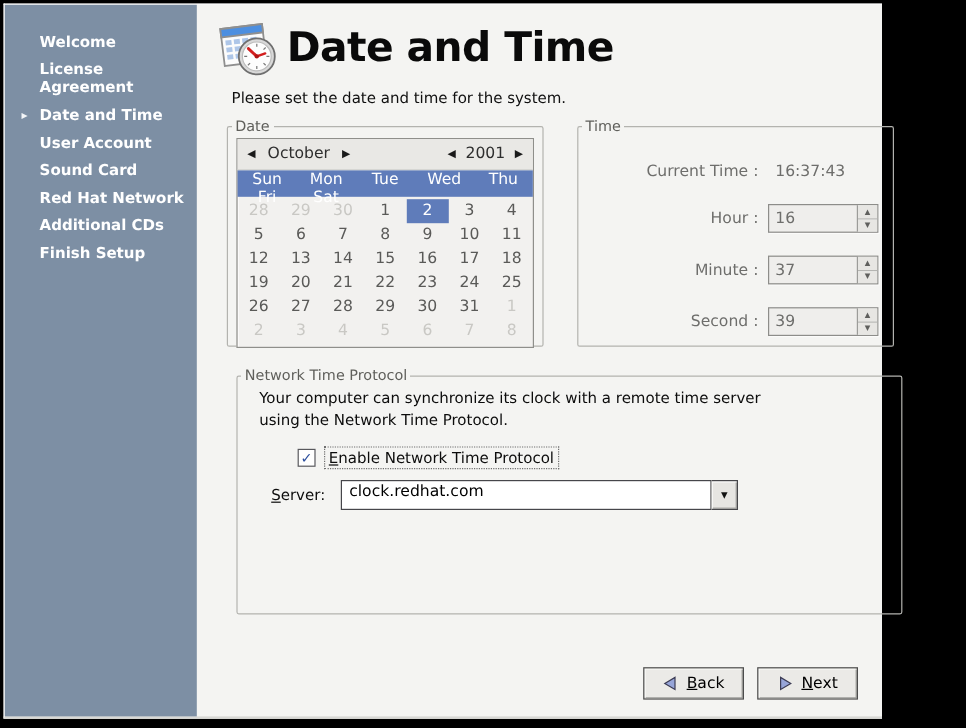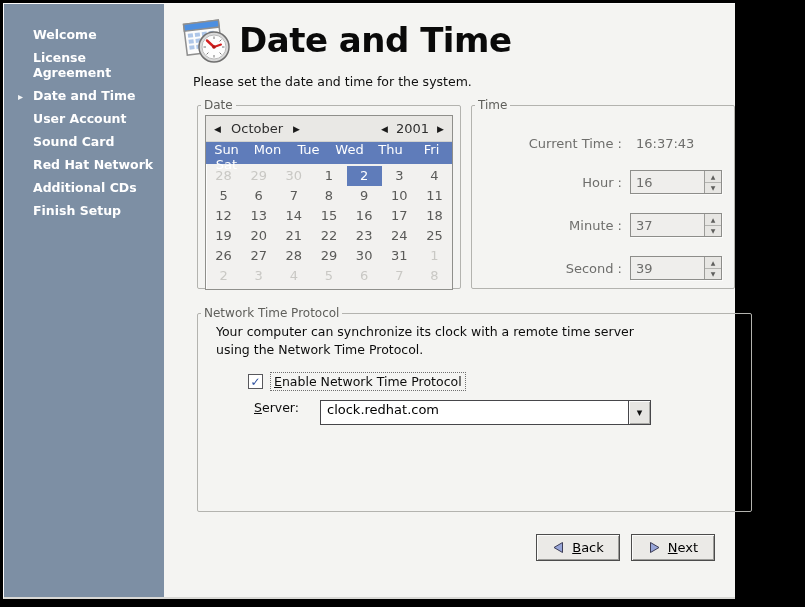--- a/index.html
+++ b/index.html
@@ -48,42 +48,42 @@
     color:#0a0a0a; letter-spacing:-0.5px;
   }
   .subtitle { margin:7px 0 0 14px; font-size:12.5px; color:#101010; }
 
   fieldset {
     border:1px solid #b3b3af; border-radius:2px;
     margin:0; padding:0;
   }
   legend { font-size:12px; color:#5f5f5b; padding:0 3px; margin-left:3px; }
 
-  .row { display:flex; gap:10px; margin:9px 0 0 18px; }
+  .row { display:flex; gap:28px; margin:9px 0 0 10px; }
 
   
   .fs-date { width:264px; height:191px; }
   .calendar {
     margin:3px 7px 0 7px;
     border:1px solid #8f8f8b;
     background:#f2f1ef;
     box-shadow:1px 1px 0 #fdfdfd inset;
   }
   .cal-header {
     display:flex; align-items:center; height:26px;
     background:#e9e8e5; padding:0 5px;
     font-size:13px; color:#2e2e2e;
     border-bottom:1px solid #d2d2cf;
   }
   .cal-arrow { width:13px; text-align:center; font-size:9px; color:#1a1a1a; cursor:pointer; }
   .cal-month { margin:0 7px; }
   .cal-spacer { flex:1; }
   .cal-year { margin:0 5px; }
   .cal-daynames {
-    display:grid; grid-template-columns:repeat(6,1fr);
+    display:grid; grid-template-columns:repeat(5,1fr);
     background:var(--accent,#5f7cba); color:#fff;
     font-size:13px; height:22px; align-items:center; text-align:center;
   }
   .cal-grid {
     display:grid; grid-template-columns:repeat(7,1fr);
     grid-auto-rows:20px; align-items:center;
     font-size:13px; text-align:center; color:#5a5a58;
     padding:2px 0 3px 0;
   }
   .cal-cell { height:20px; line-height:20px; cursor:pointer; }
@@ -116,37 +116,37 @@
   .checkbox {
     width:15px; height:15px; background:#fff;
     border:1px solid #58585c; flex-shrink:0;
     display:flex; align-items:center; justify-content:center;
     font-size:12px; font-weight:bold; color:#2c4f9e; cursor:pointer;
   }
   .check-label {
     margin-left:7px; font-size:12.5px; color:#0c0c0c;
     border:1px dotted #6f6f6f; padding:1px 3px; cursor:pointer;
   }
-  .server-row { display:flex; align-items:flex-start; margin:9px 0 0 56px;gap:8px; }
+  .server-row { display:flex; align-items:center; margin:9px 0 0 28px; }
   .server-label { font-size:12.5px; color:#0c0c0c; width:58px; }
   .combo { display:flex; height:25px; }
   .combo-text {
     width:309px; background:#fff; border:1px solid #46464a;
     font-size:13px; color:#000; padding:1px 0 0 6px;
   }
   .combo-btn {
     width:22px; background:#e6e5e2; border:1px solid #46464a; border-left:none;
     display:flex; align-items:center; justify-content:center;
     font-size:11px; color:#111; cursor:pointer;
     box-shadow:inset 1px 1px 0 #fafafa, inset -1px -1px 0 #a9a9a6;
   }
   u { text-decoration:underline; }
 
   
-  .footer { position:absolute; right:37px; bottom:36px; display:flex; gap:11px; }
+  .footer { position:absolute; right:37px; bottom:14px; display:flex; gap:11px; }
   .btn {
     width:84px; height:27px;
     background:#ebeae7;
     border:1px solid #4c4c4c;
     box-shadow:inset 1px 1px 0 #fbfbfa, inset -1px -1px 0 #9d9d9a;
     display:flex; align-items:center; justify-content:center; gap:7px;
     font-size:13px; color:#000; cursor:pointer;
     font-family:"DejaVu Sans","Liberation Sans",sans-serif;
   }
   .tri { width:13px; height:13px; }

